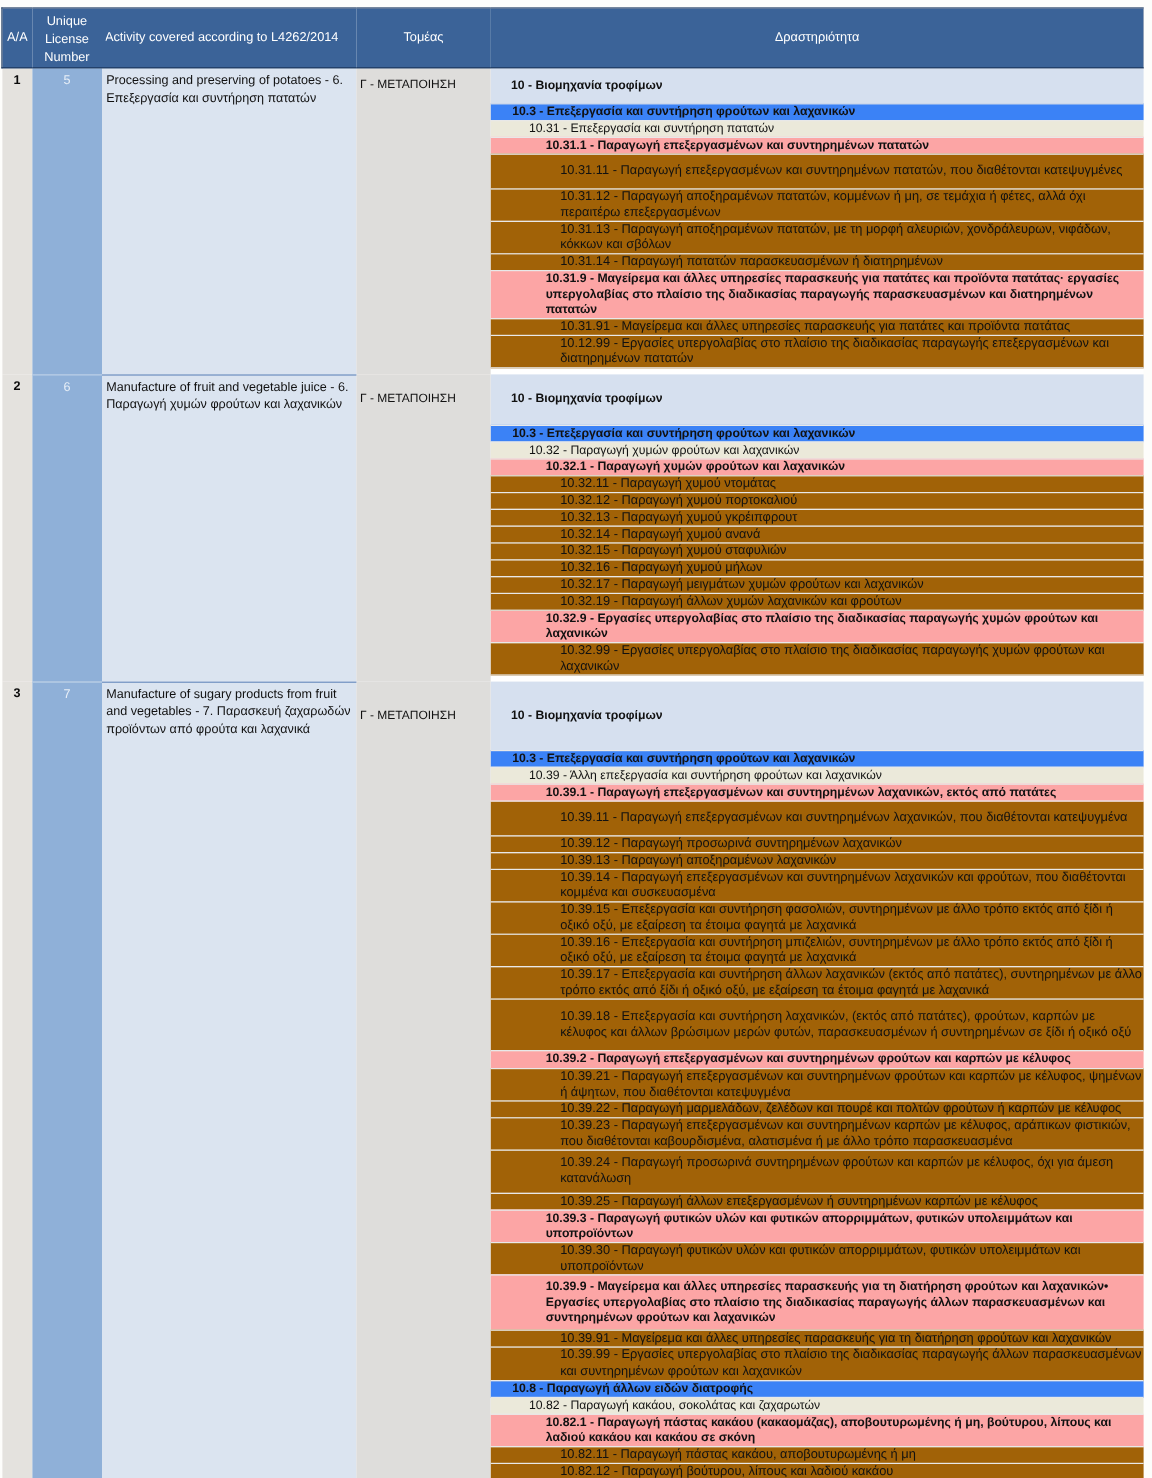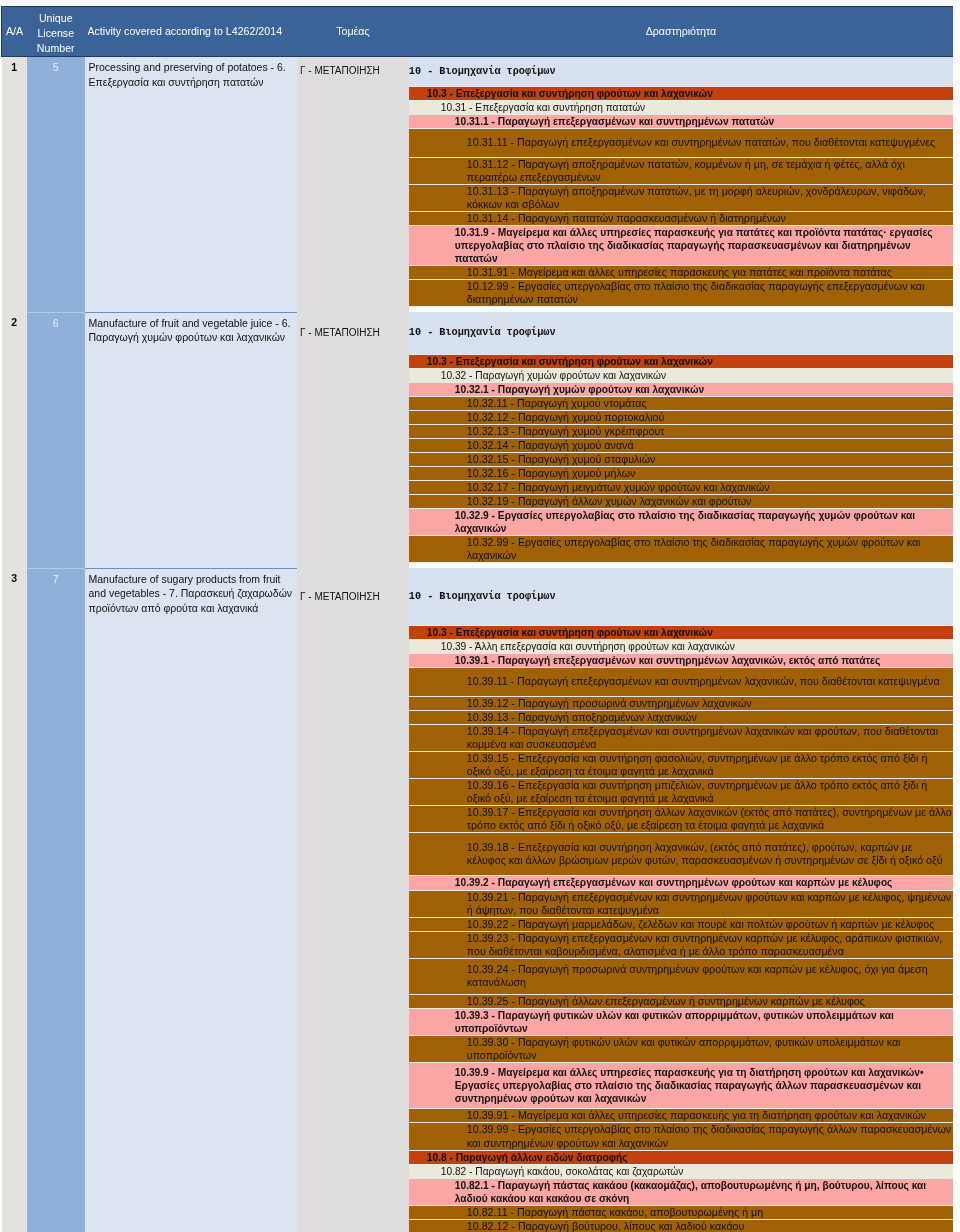--- a/index.html
+++ b/index.html
@@ -30,22 +30,22 @@
      border-top:1px solid #b5cbe4;border-bottom:1px solid #b5cbe4;}
   .b-act{background:#dbe4f0;color:#111;font-size:10.5px;line-height:14.6px;
      padding:3px 4px 4px 4px;border-top:1px solid #6b8dbf;}
   .b-sec{background:#dedddb;color:#111;font-size:10px;line-height:14.6px;padding:0 0 0 3px;}
   .b-sec>div{display:flex;align-items:center;}
   .b-det{background:#ffffff;padding:0 0 5px 0 !important;}
   .inner{table-layout:fixed;width:545px;border-collapse:collapse;}
   .inner td{font-size:10.7px;line-height:13.05px;padding:0 1px 0 0;
      vertical-align:top;border-bottom:1px solid #e8e8e8;color:#111111;}
   .inner td.l1,.inner td.l2,.inner td.l3,.inner td.l4{font-size:10.2px;}
-  .inner td.l1{background:#d6e0ef;font-weight:bold;padding-left:0;vertical-align:middle;font-family:Liberation Mono, monospace;}
-  .inner td.l2{background:#c2410c;font-weight:bold;padding-left:18px;}
+  .inner td.l1{background:#d6e0ef;font-weight:bold;padding-left:17px;vertical-align:middle;}
+  .inner td.l2{background:#3b82f6;font-weight:bold;padding-left:18px;}
   .inner td.l3{background:#ebe9da;font-weight:normal;padding-left:32px;margin-top:27px;}
   .inner td.l4{background:#fca5a5;font-weight:bold;padding-left:46px;}
   .inner td.l5{background:#a16207;font-weight:normal;padding-left:58px;}
 </style>
 </head>
 <body>
 
 <div id="sheet">
 <table class="outer">
       <tbody>

